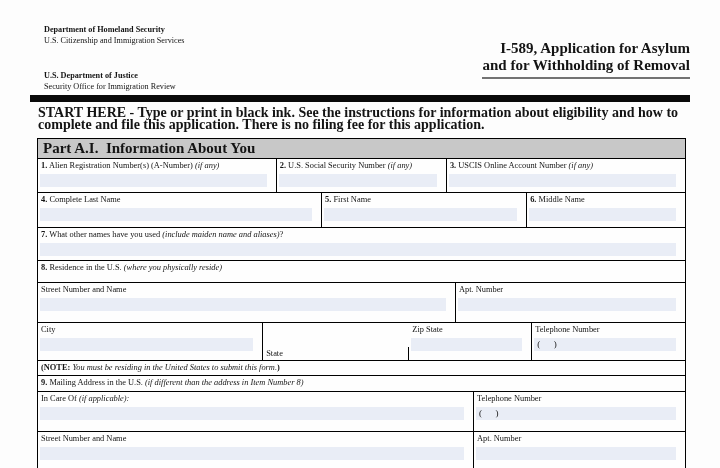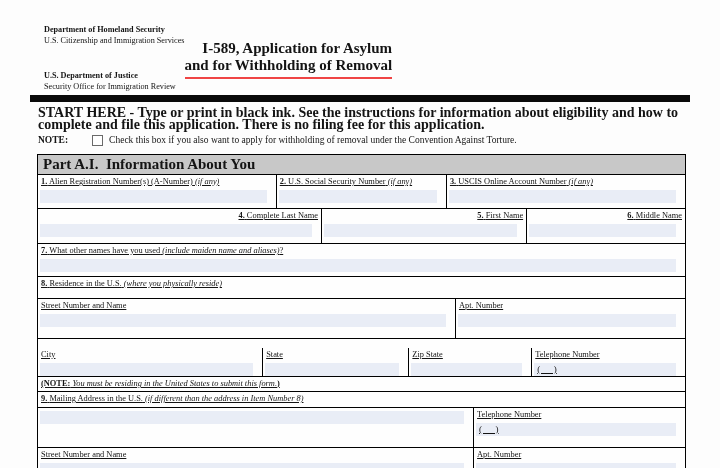--- a/index.html
+++ b/index.html
@@ -3,60 +3,60 @@
 <meta charset="utf-8">
 <style>
   html,body { margin:0; padding:0; background:#ffffff; }
   .page {
     position:relative; width:720px; height:468px; overflow:hidden;
     background:#fdfdfd; font-family:"Liberation Serif", serif; color:#141414;
   }
   .content { position:absolute; left:30px; top:25px; width:660px; }
 
   
-  .header { display:flex; align-items:flex-start; }
+  .header { display:flex; justify-content:space-between; align-items:flex-start; }
   .agencies { padding-left:14px; font-size:8.2px; line-height:10.5px; }
   .agency + .agency { margin-top:25px; }
   .agency-name { font-weight:bold; }
   .title-col { text-align:right; margin-top:15px; }
   .form-title {
     display:inline-block; text-align:right; font-weight:bold;
     font-size:15px; line-height:17px; padding-bottom:3px;
-    border-bottom:2px solid #ef4444;
+    border-bottom:2px solid #737373;
   }
   .black-bar { height:7px; background:var(--bar,#0a0a0a); margin-top:3px; }
 
   
   .start-here { margin:5px 0 0 8px; font-weight:bold; font-size:14px; line-height:11.5px; width:650px; }
   .note-row { margin:4px 0 0 8px; font-size:9.5px; line-height:12px; display:flex; align-items:center; }
   .note-label { font-weight:bold; margin-right:24px; }
   .checkbox {
     width:9px; height:9px; flex:0 0 auto; background:#fff;
     border:1px solid #6a6a6a; display:inline-block; margin-right:6px;
   }
 
   
   .form-box { margin:8px 4px 0 7px; border:1.5px solid #000; background:#fefefe; }
   .part-header {
     background:var(--hdr,#c8c8c8); border-bottom:1.5px solid #000;
     font-weight:bold; font-size:15px; line-height:13px; padding:3px 0 3px 5px;
   }
   .frow { display:flex; border-bottom:1px solid #000; overflow:hidden; }
   .frow:last-child { border-bottom:none; }
-  .cell { box-sizing:border-box; border-right:1px solid #000; overflow:hidden;text-decoration:underline; }
+  .cell { box-sizing:border-box; border-right:1px solid #000; overflow:hidden; }
   .cell:last-child { border-right:none; flex:1; }
   .lbl { font-size:8.4px; line-height:10px; padding:2px 3px 0 3px; white-space:nowrap; overflow:hidden; }
   .num { font-weight:bold; }
   .hint { font-style:italic; }
   .input { height:13px; background:var(--fill,#e9edf6); margin:3px 9px 0 2px; }
   .input.phone { font-size:9px; line-height:13px; padding-left:3px; }
 
-  .r-items1 { height:33px; } .r-items2 { height:34px;text-align:right; }
+  .r-items1 { height:33px; } .r-items2 { height:34px; }
   .r-item7 { height:32px; }  .r-label8 { height:21px; }
-  .r-street { height:39px; } .r-city { height:37px;align-items:flex-end; }
+  .r-street { height:39px; } .r-city { height:37px; }
   .r-resnote { height:14px; } .r-label9 { height:15px; }
   .r-incare { height:39px; } .r-street2 { height:42px; }
 
   .c-36 { flex:0 0 36.9%; } .c-26 { flex:0 0 26.3%; }
   .c-43 { flex:0 0 43.9%; } .c-31 { flex:0 0 31.7%; }
   .c-64 { flex:0 0 64.6%; }
   .c-34 { flex:0 0 34.8%; } .c-22 { flex:0 0 22.6%;margin-top:24px; } .c-19 { flex:0 0 19.0%; }
   .c-67 { flex:0 0 67.4%; }
 </style>
 </head>
@@ -81,25 +81,20 @@
           <div>I-589, Application for Asylum</div>
           <div>and for Withholding of Removal</div>
         </div>
       </div>
     </div>
 
     <div class="black-bar"></div>
 
     <p class="start-here">START HERE - Type or print in black ink.  See the instructions for information about eligibility and how to complete and file this application.  There is no filing fee for this application.</p>
 
-    <div class="note-row">
-      <span class="note-label">NOTE:</span>
-      <span class="checkbox"></span>
-      <span>Check this box if you also want to apply for withholding of removal under the Convention Against Torture.</span>
-    </div>
 
     <div class="form-box">
       <div class="part-header">Part A.I.&nbsp; Information About You</div>
 
       <div class="frow r-items1">
         <div class="cell c-36">
           <div class="lbl"><span class="num">1.</span> <span>Alien Registration Number(s) (A-Number)</span> <span class="hint">(if any)</span></div>
           <div class="input"></div>
         </div>
         <div class="cell c-26">
@@ -177,20 +172,21 @@
       </div>
 
       <div class="frow r-label9">
         <div class="cell">
           <div class="lbl"><span class="num">9.</span> <span>Mailing Address in the U.S.</span> <span class="hint">(if different than the address in Item Number 8)</span></div>
         </div>
       </div>
 
       <div class="frow r-incare">
         <div class="cell c-67">
+          <div class="lbl"><span>In Care Of</span> <span class="hint">(if applicable):</span></div>
           <div class="input"></div>
         </div>
         <div class="cell">
           <div class="lbl">Telephone Number</div>
           <div class="input phone">(&nbsp;&nbsp;&nbsp;&nbsp;&nbsp;&nbsp;)</div>
         </div>
       </div>
 
       <div class="frow r-street2">
         <div class="cell c-67">

